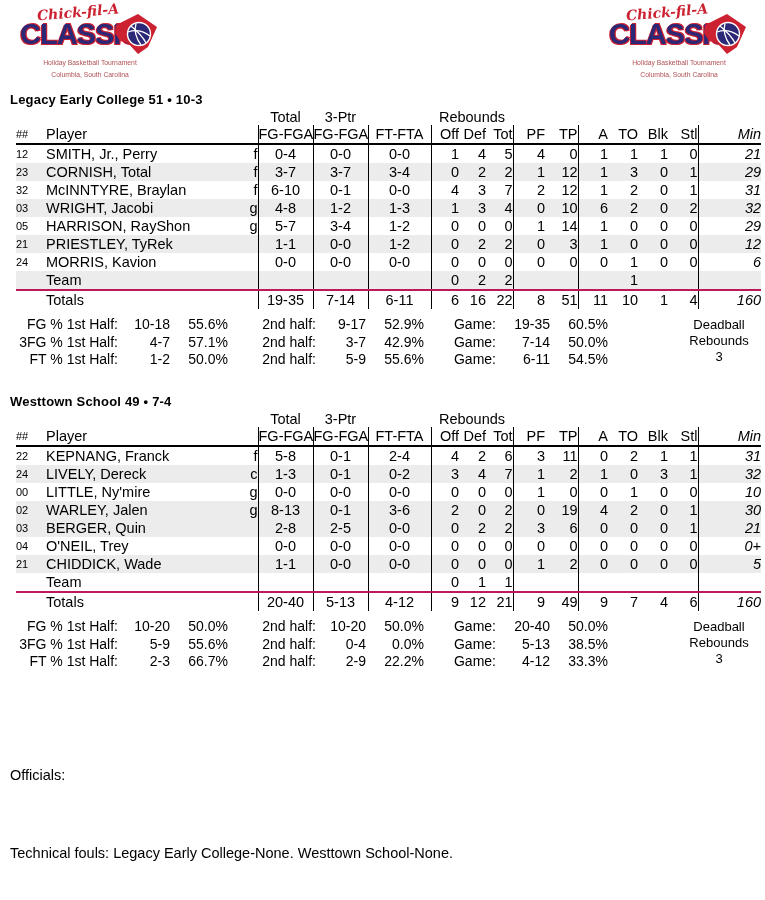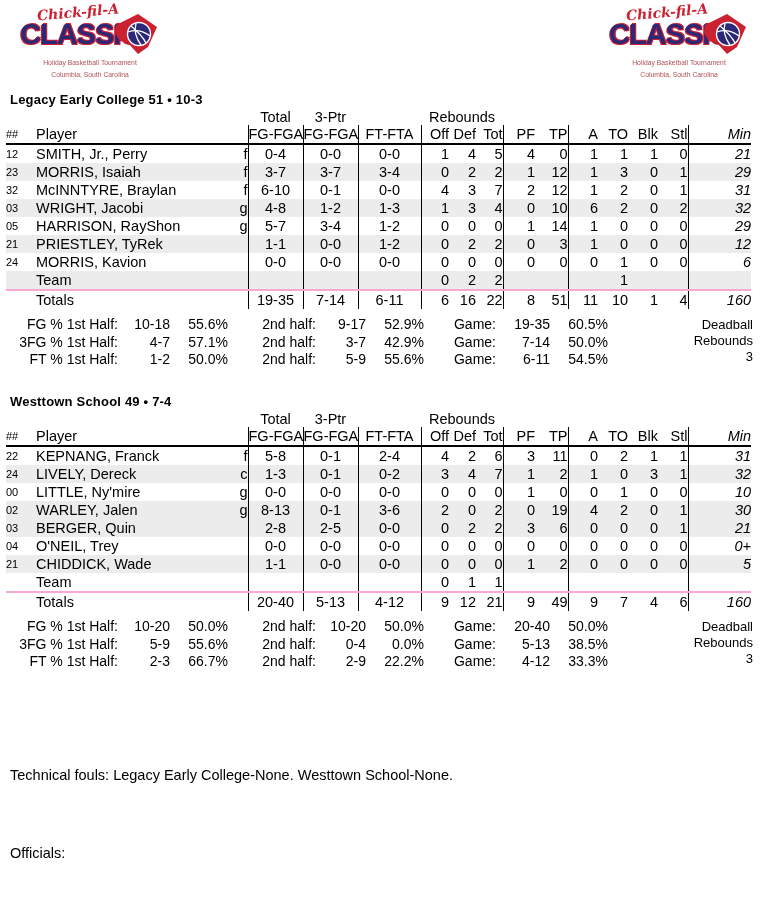--- a/index.html
+++ b/index.html
@@ -25,42 +25,42 @@
   .logo-classic { font-family:"Liberation Sans", sans-serif; font-weight:bold; font-size:29px;
     line-height:34px; color:#2b2877; letter-spacing:-1px; position:absolute; left:6px; top:-2px;
     text-shadow:1px 1px 0 #cc2131, -1px 1px 0 #cc2131, 1px -1px 0 #cc2131; }
   .logo-state { position:absolute; right:8px; top:-6px; }
   .logo-sub { color:#b05055; font-size:6.8px; line-height:8px; margin-top:4px; }
 
   
   .team-heading { margin:4px 0 2px 10px; font-size:13px; font-weight:bold; letter-spacing:0.2px; }
 
   
-  table.box { border-collapse:collapse; table-layout:fixed; width:745px; margin-left:6px; font-size:14.5px; }
+  table.box { border-collapse:collapse; table-layout:fixed; width:745px; margin-left:16px; font-size:14.5px; }
   table.box th { font-weight:normal; }
   table.box th, table.box td { padding:0; height:18px; line-height:18px; white-space:nowrap; overflow:hidden; }
   tr.grp th { height:16px; line-height:16px; text-align:center; }
   tr.colhdr th { border-bottom:2px solid #000; }
   .bl { border-left:1px solid #000; }
   .c-no   { text-align:left; padding-left:7px; font-size:11px; }
   .c-name { text-align:left; padding-left:8px; }
   .c-pos  { text-align:right; padding-right:5px; }
   .c-dash { text-align:center; }
   .c-num  { text-align:right; padding-right:7px; }
   .c-pftp { text-align:right; padding-right:9px; }
   .c-min  { text-align:right; padding-right:5px;font-style:italic; }
   tr.stripe td { background:#ececec; }
-  tbody.tot td { border-top:2px solid #f9a8d4; }
+  tbody.tot td { border-top:2px solid #be185d; }
 
   
   .shooting-wrap { position:relative; margin:7px 0 0 10px; height:58px; }
   .shoot-row { display:grid; grid-template-columns:108px 52px 58px 88px 50px 58px 72px 54px 58px;
     font-size:14px; line-height:17.5px; }
   .shoot-row span { text-align:right; }
-  .deadball { position:absolute; right:12px; top:1px; width:68px; text-align:right;
+  .deadball { position:absolute; right:12px; top:1px; width:68px; text-align:center;
     font-size:13px; line-height:16px;margin-left:8px; }
 
   
   .officials { margin:12px 0 0 10px; font-size:14.5px; line-height:19.5px; white-space:pre-wrap; }
 </style>
 </head>
 <body>
 
 <div class="hdr">
   <div class="logo left">
@@ -164,21 +164,21 @@
         <td class="c-pftp">0</td>
         <td class="bl c-num">1</td>
         <td class="c-num">1</td>
         <td class="c-num">1</td>
         <td class="c-num">0</td>
         <td class="bl c-min">21</td>
       </tr>
 
       <tr class="stripe">
         <td class="c-no">23</td>
-        <td class="c-name">MORRIS, Isaiah</td>
+        <td class="c-name">CORNISH, Total</td>
         <td class="c-pos">f</td>
         <td class="bl c-dash">3-7</td>
         <td class="bl c-dash">3-7</td>
         <td class="bl c-dash">3-4</td>
         <td class="bl c-num">0</td>
         <td class="c-num">2</td>
         <td class="c-num">2</td>
         <td class="bl c-pftp">1</td>
         <td class="c-pftp">12</td>
         <td class="bl c-num">1</td>
@@ -640,23 +640,23 @@
   <div class="deadball">
     <div>Deadball</div>
     <div>Rebounds</div>
     <div>3</div>
   </div>
 </div>
 
 <div class="officials">
   
 
+    <div>Officials:</div>
+  
     <div>Technical fouls: Legacy Early College-None. Westtown School-None.</div>
-  
-    <div>Officials:</div>
   
     
   
     
   
     
   
     
   </div>
 

